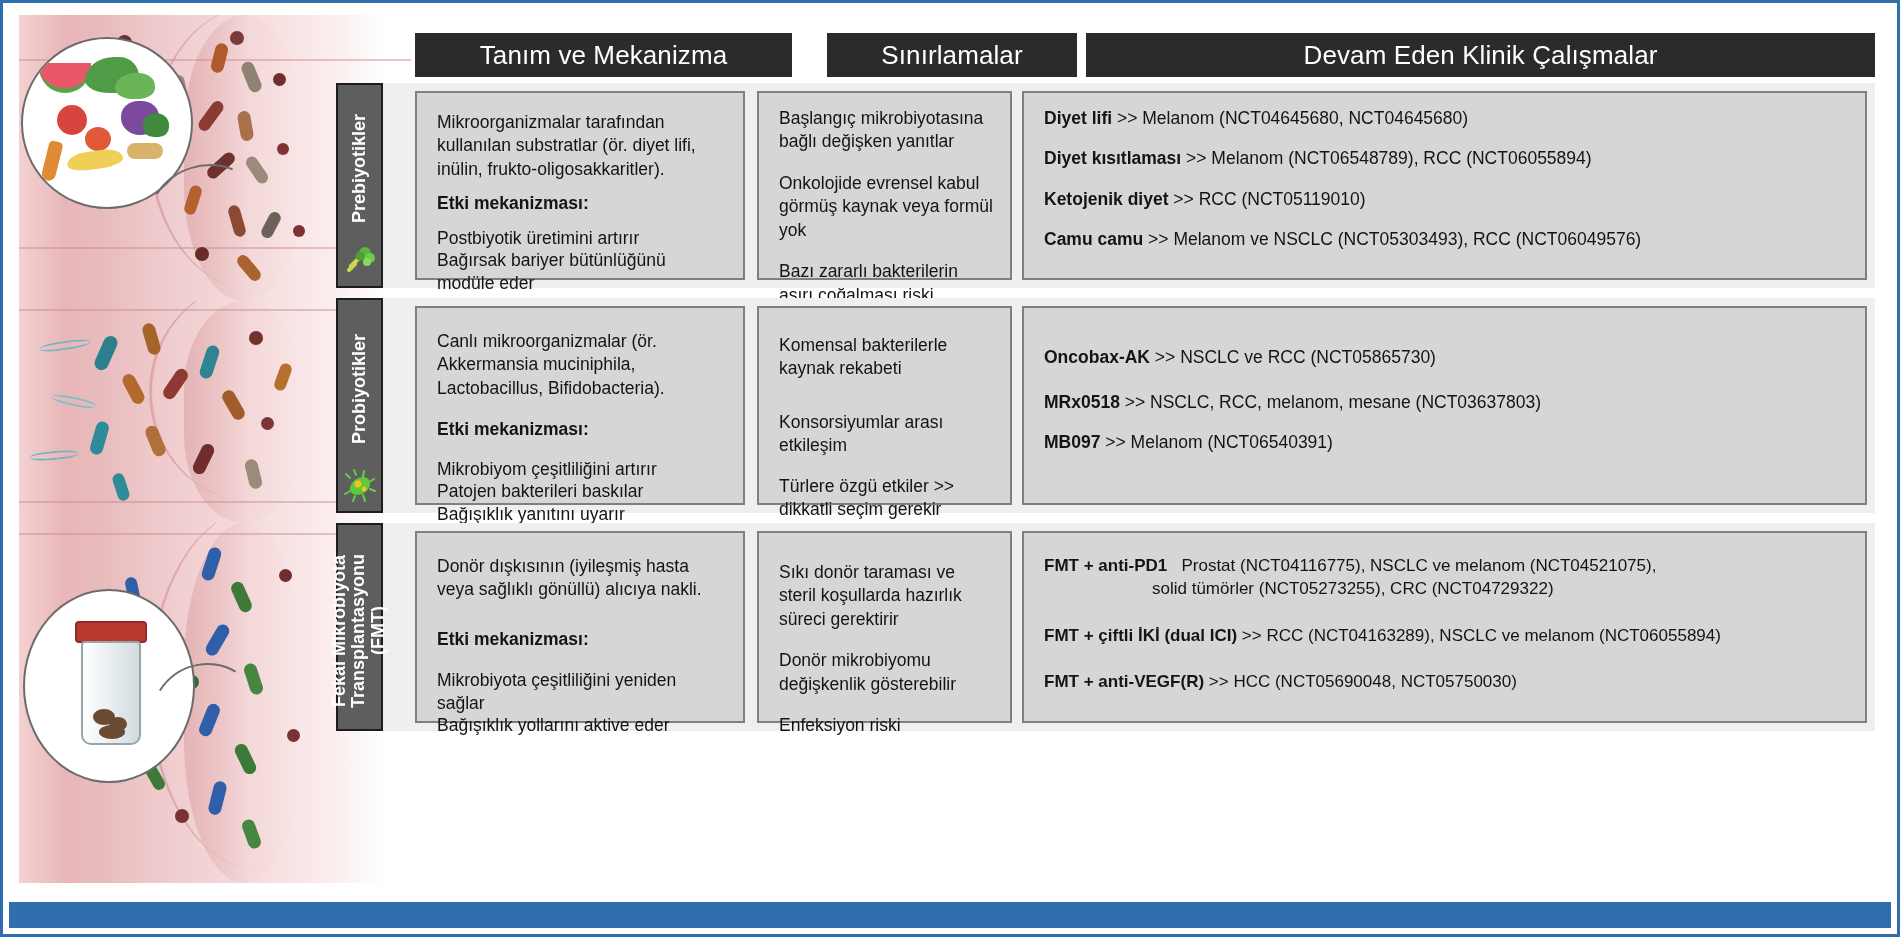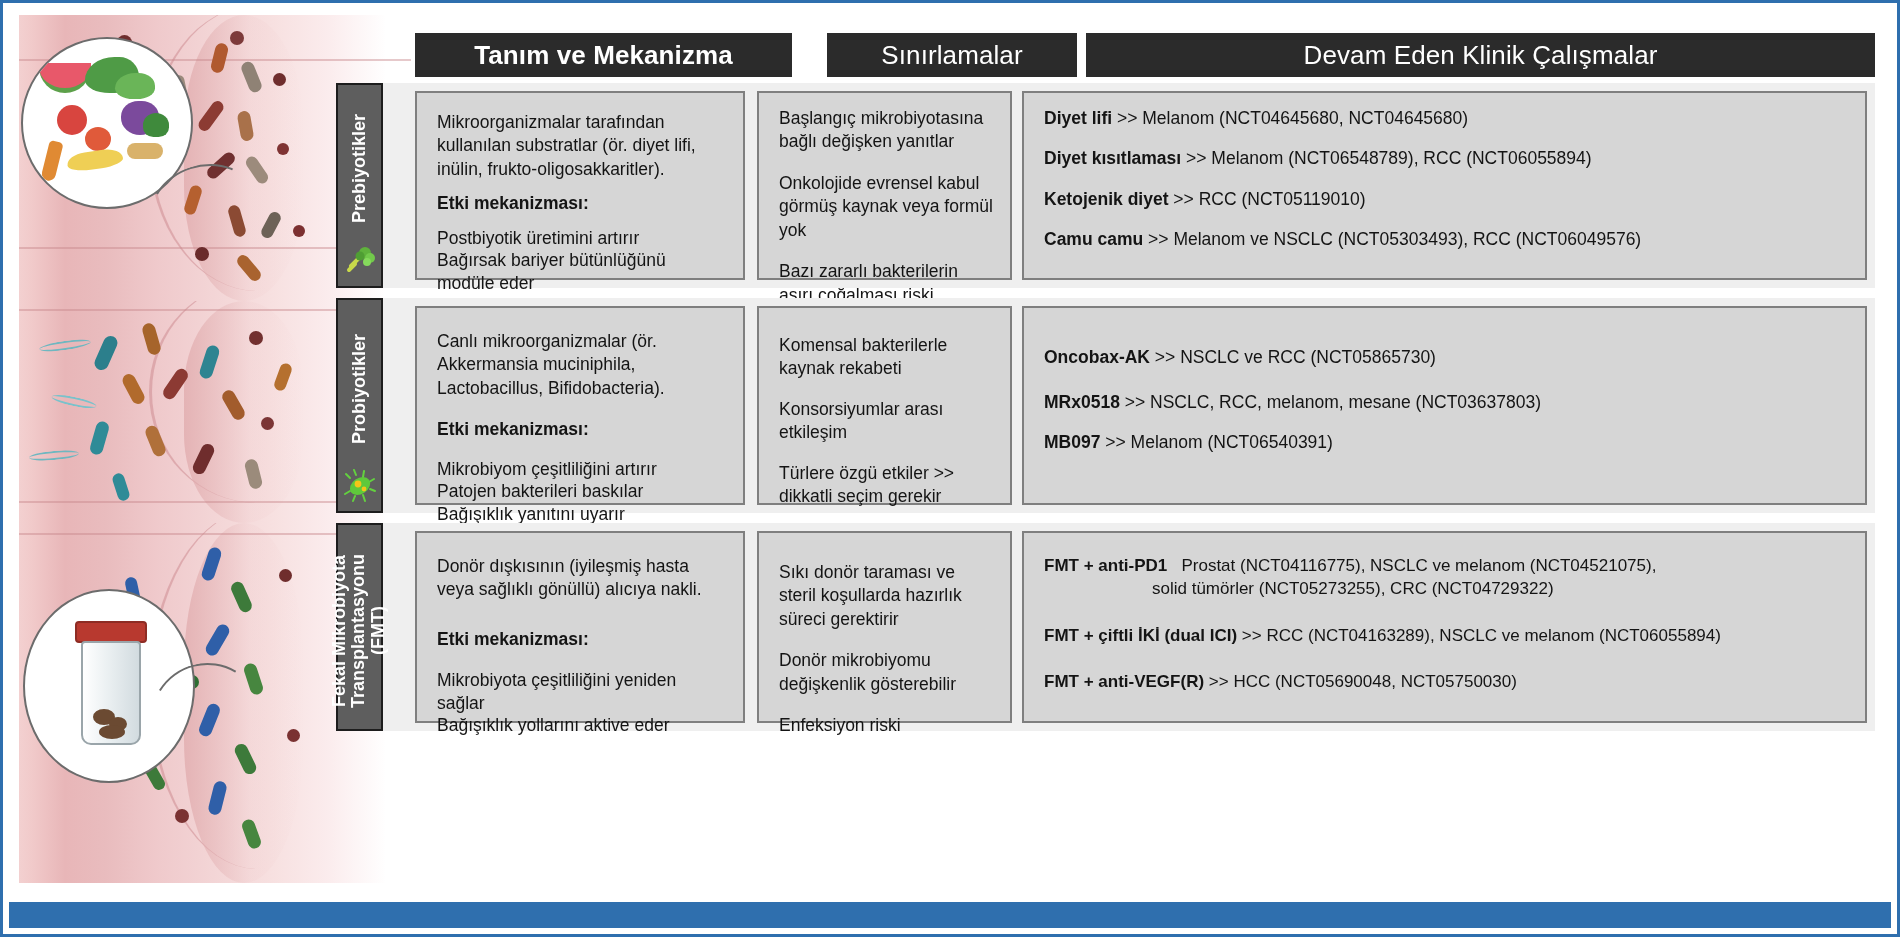--- a/index.html
+++ b/index.html
@@ -135,21 +135,21 @@
   }
   .col-header {
     position: absolute;
     top: 0; height: 44px;
     background: #2b2b2b;
     color: #ffffff;
     display: flex; align-items: center; justify-content: center;
     font-size: 26px;
     letter-spacing: 0.1px;
   }
-  #hdr-definition { left: 0px;   width: 377px; font-weight: bold; }
+  #hdr-definition { left: 0px;   width: 377px; }
   #hdr-limits     { left: 412px; width: 250px; }
   #hdr-trials     { left: 671px; width: 789px; }
 
   
   .row {
     position: absolute;
     left: 333px;
     width: 1539px;
     background: #efefef;
   }
@@ -405,21 +405,21 @@
 
     <div class="cell definition pro">
       <div class="para" style="margin-bottom:18px">Canlı mikroorganizmalar (ör. Akkermansia muciniphila, Lactobacillus, Bifidobacteria).</div>
       <div class="para bold" style="margin-bottom:16px">Etki mekanizması:</div>
       <div class="para tight" style="margin-bottom:0">Mikrobiyom çeşitliliğini artırır</div>
       <div class="para tight" style="margin-bottom:0">Patojen bakterileri baskılar</div>
       <div class="para tight" style="margin-bottom:0">Bağışıklık yanıtını uyarır</div>
     </div>
 
     <div class="cell limits pro">
-      <div class="para" style="margin-bottom:17px">Komensal bakterilerle kaynak rekabeti</div>
+      <div class="para" style="margin-bottom:30px">Komensal bakterilerle kaynak rekabeti</div>
       <div class="para" style="margin-bottom:17px">Konsorsiyumlar arası etkileşim</div>
       <div class="para" style="margin-bottom:17px">Türlere özgü etkiler &gt;&gt; dikkatli seçim gerekir</div>
       <div class="para">Enfeksiyon riski</div>
     </div>
 
     <div class="cell trials pro">
       <div class="trial-line" style="margin-bottom:22px">
         <span class="trial-agent">Oncobax-AK</span><span> &gt;&gt; </span><span>NSCLC ve RCC (NCT05865730)</span>
       </div>
       <div class="trial-line" style="margin-bottom:16px">

